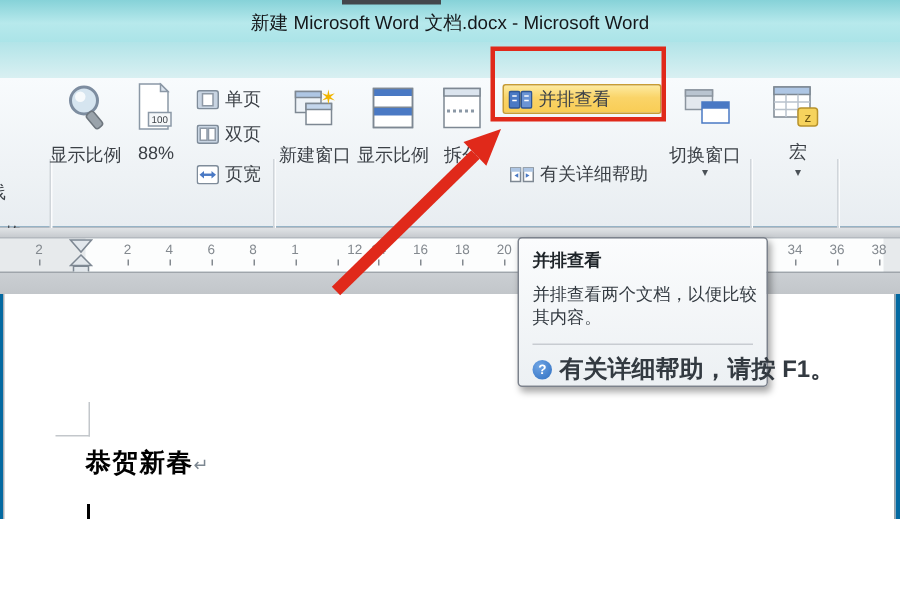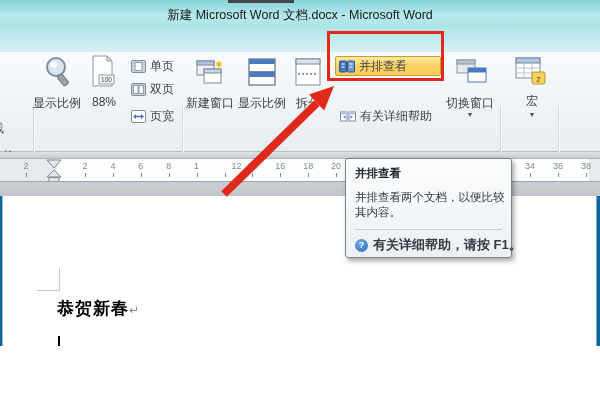--- a/index.html
+++ b/index.html
@@ -77,21 +77,21 @@
     border:1px solid #7c828c;border-radius:3px;
     box-shadow:2px 3px 5px rgba(0,0,0,.35);box-sizing:border-box;
     padding:7px 9px 0 9px;}
   .tt-title{font-size:11.5px;font-weight:bold;color:#1e2429;}
   .tt-body{margin-top:9px;width:150px;font-size:11.5px;line-height:15px;color:#333a41;}
   .tt-div{margin-top:9px;border-top:1px solid #c8ccd1;}
   .tt-help{margin-top:6px;display:flex;align-items:center;gap:5px;}
   .tt-qicon{width:13px;height:13px;border-radius:50%;
     background:radial-gradient(circle at 35% 30%,#6ea4e4,#2f6fc1);
     color:#fff;font-size:9px;font-weight:bold;text-align:center;line-height:13px;flex:none;}
-  .tt-helptext{font-size:13px;font-weight:bold;color:#333a41;white-space:nowrap;}
+  .tt-helptext{font-size:16px;font-weight:bold;color:#333a41;white-space:nowrap;}
 
   svg{display:block;}
 </style>
 </head>
 <body>
 
 <div class="screen">
 
   <div class="abs titlebar">
     <div class="title">新建 Microsoft Word 文档.docx - Microsoft Word</div>

